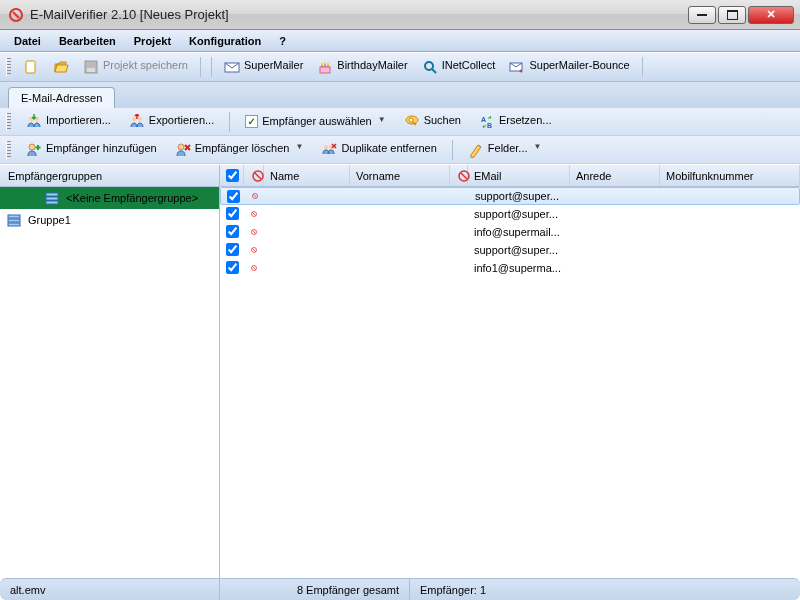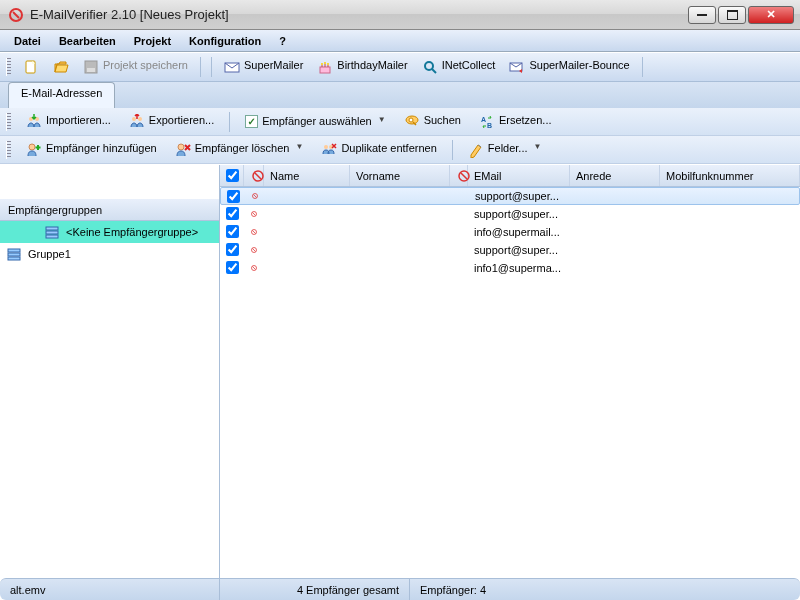--- a/index.html
+++ b/index.html
@@ -17,34 +17,34 @@
 
 .menubar { height: 22px; background: linear-gradient(to bottom,#e9f0fb,#c8d8ee); display:flex; align-items:center; padding: 0 6px; gap: 2px; border-bottom:1px solid #9ab;font-weight:bold; }
 .menuitem { padding: 2px 8px; }
 
 .toolbar1 { height: 30px; background: linear-gradient(to bottom,#eaf1fb,#cadaf0); display:flex; align-items:center; padding:0 6px; gap:6px; border-top:1px solid #fff; border-bottom:1px solid #a9bed8; overflow:hidden; white-space:nowrap; }
 .grip { width:5px; height:18px; background: repeating-linear-gradient(to bottom,#889 0 1px,transparent 1px 3px); border-left:1px solid #fff; margin-right:2px; }
 .tbtn { display:flex; align-items:flex-start; gap:4px; padding:2px 4px; }
 .tbtn.disabled { color:#888; }
 .sep { width:1px; height:20px; background:#a9bed8; margin:0 2px; }
 
-.tabbar { height: 26px; background: linear-gradient(to bottom,#d8e4f4,#c4d6ec); display:flex; padding:0 8px; }
+.tabbar { height: 26px; background: linear-gradient(to bottom,#d8e4f4,#c4d6ec); display:flex; align-items:flex-end; padding:0 8px; }
 .tab { background:#eef5ff; border:1px solid #9ab; border-bottom:none; padding:4px 12px; border-radius:4px 4px 0 0; font-size:11px; }
 
 .toolbar2, .toolbar3 { height: 28px; background: linear-gradient(to bottom,#eaf1fb,#d4e2f4); display:flex; align-items:center; padding:0 6px; gap:8px; border-bottom:1px solid #c0d0e6; }
 .toolbar2 .tbtn, .toolbar3 .tbtn { border:1px solid transparent; }
 .dropdown-arrow { font-size:8px; margin-left:2px; color:#444; }
 .chkbox { width:13px; height:13px; border:1px solid #7a9; background:#fff; display:inline-flex; align-items:center; justify-content:center; color:#2a7a2a; font-size:10px; font-weight:bold;}
 
 .mainarea { display:flex; height: calc(600px - 30px - 22px - 30px - 26px - 28px - 28px - 22px); border-top:1px solid #fff; }
 .sidebar { width: 220px; border-right:1px solid #a9bed8; display:flex; flex-direction:column; }
-.panehdr { height:22px; background: linear-gradient(to bottom,#e9f0fb,#d2dff0); border-bottom:1px solid #b0c4de; display:flex; align-items:center; padding:0 8px; font-size:11px;margin-top:34px; }
+.panehdr { height:22px; background: linear-gradient(to bottom,#e9f0fb,#d2dff0); border-bottom:1px solid #b0c4de; display:flex; align-items:center; padding:0 8px; font-size:11px; }
 .grouplist { flex:1; background:#fff; }
 .groupitem { display:flex; align-items:center; gap:6px; padding:3px 6px; }
-.groupitem.selected { background:#5eead4;padding-left:44px; }
+.groupitem.selected { background:#15803d;padding-left:44px; }
 
 .tablewrap { flex:1; display:flex; flex-direction:column; }
 .colhdr { height:22px; background: linear-gradient(to bottom,#e9f0fb,#d2dff0); border-bottom:1px solid #b0c4de; display:flex; }
 .colhdr .col { border-right:1px solid #c6d4e8; display:flex; align-items:center; padding:0 6px; gap:4px; }
 .c-chk{width:24px;padding:0 4px;} .c-stat{width:20px;} .c-name{width:86px;} .c-vor{width:100px;} .c-eicon{width:18px;padding:0;} .c-email{width:102px;} .c-anr{width:90px;} .c-mobil{flex:1}
 .rows { flex:1; background:#fff; overflow:auto; }
 .row { display:flex; height:18px; align-items:center; border-bottom:1px solid transparent; }
 .row.sel { background: linear-gradient(to bottom,#e8f2ff,#d6e8fb); border:1px solid #9cc3ec; border-radius:2px; }
 .row .cell { padding:0 6px; overflow:hidden; text-overflow:ellipsis; white-space:nowrap; }
 .rchk{width:24px;display:flex;justify-content:center;} .rstat{width:20px;display:flex;justify-content:center;} .rname{width:86px;} .rvor{width:100px;} .reicon{width:18px;} .remail{width:102px;} .ranr{width:90px;} .rmobil{flex:1;}
@@ -360,15 +360,15 @@
           <span class="cell remail">info1@superma...</span>
           <span class="cell ranr"></span>
           <span class="cell rmobil"></span>
         </div>
       </div>
   </div>
 </div>
 
 <div class="statusbar">
   <div class="cell" style="width:220px">alt.emv</div>
-  <div class="cell" style="width:190px;justify-content:flex-end">4 Empfänger gesamt</div>
-  <div class="cell">Empfänger: 4</div>
+  <div class="cell" style="width:190px;justify-content:flex-end">8 Empfänger gesamt</div>
+  <div class="cell">Empfänger: 1</div>
 </div>
 
 </body></html>

